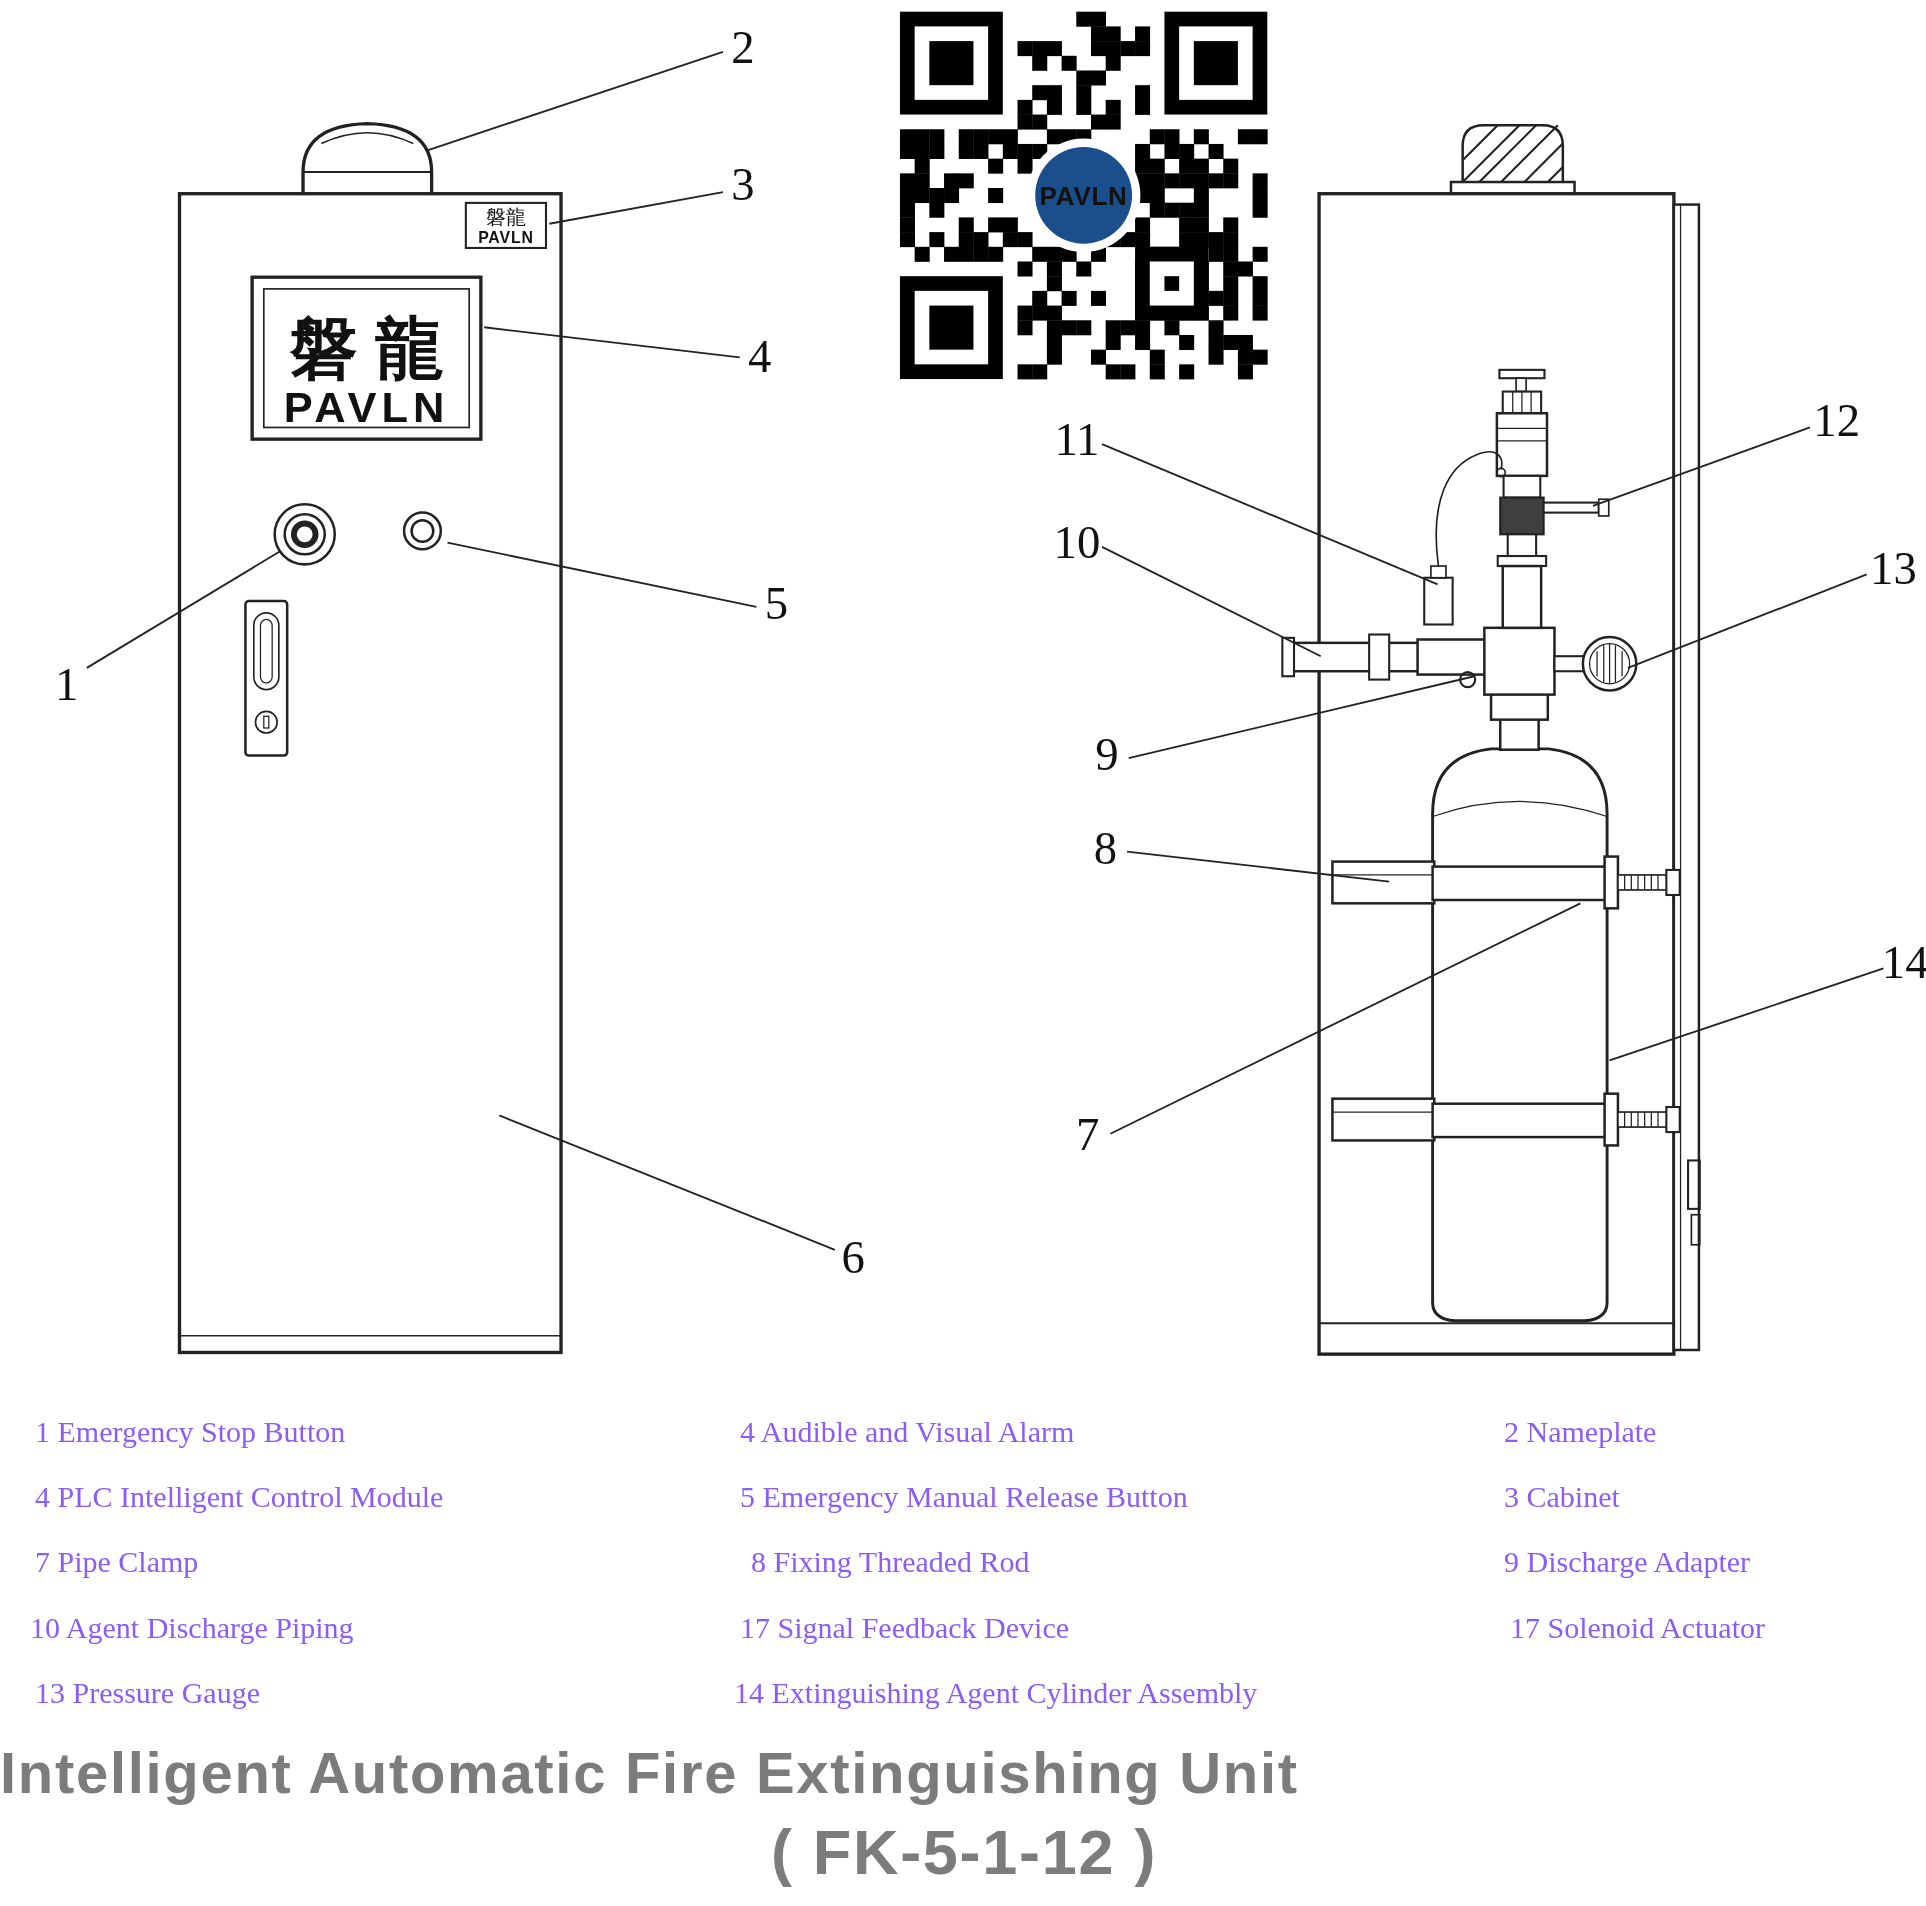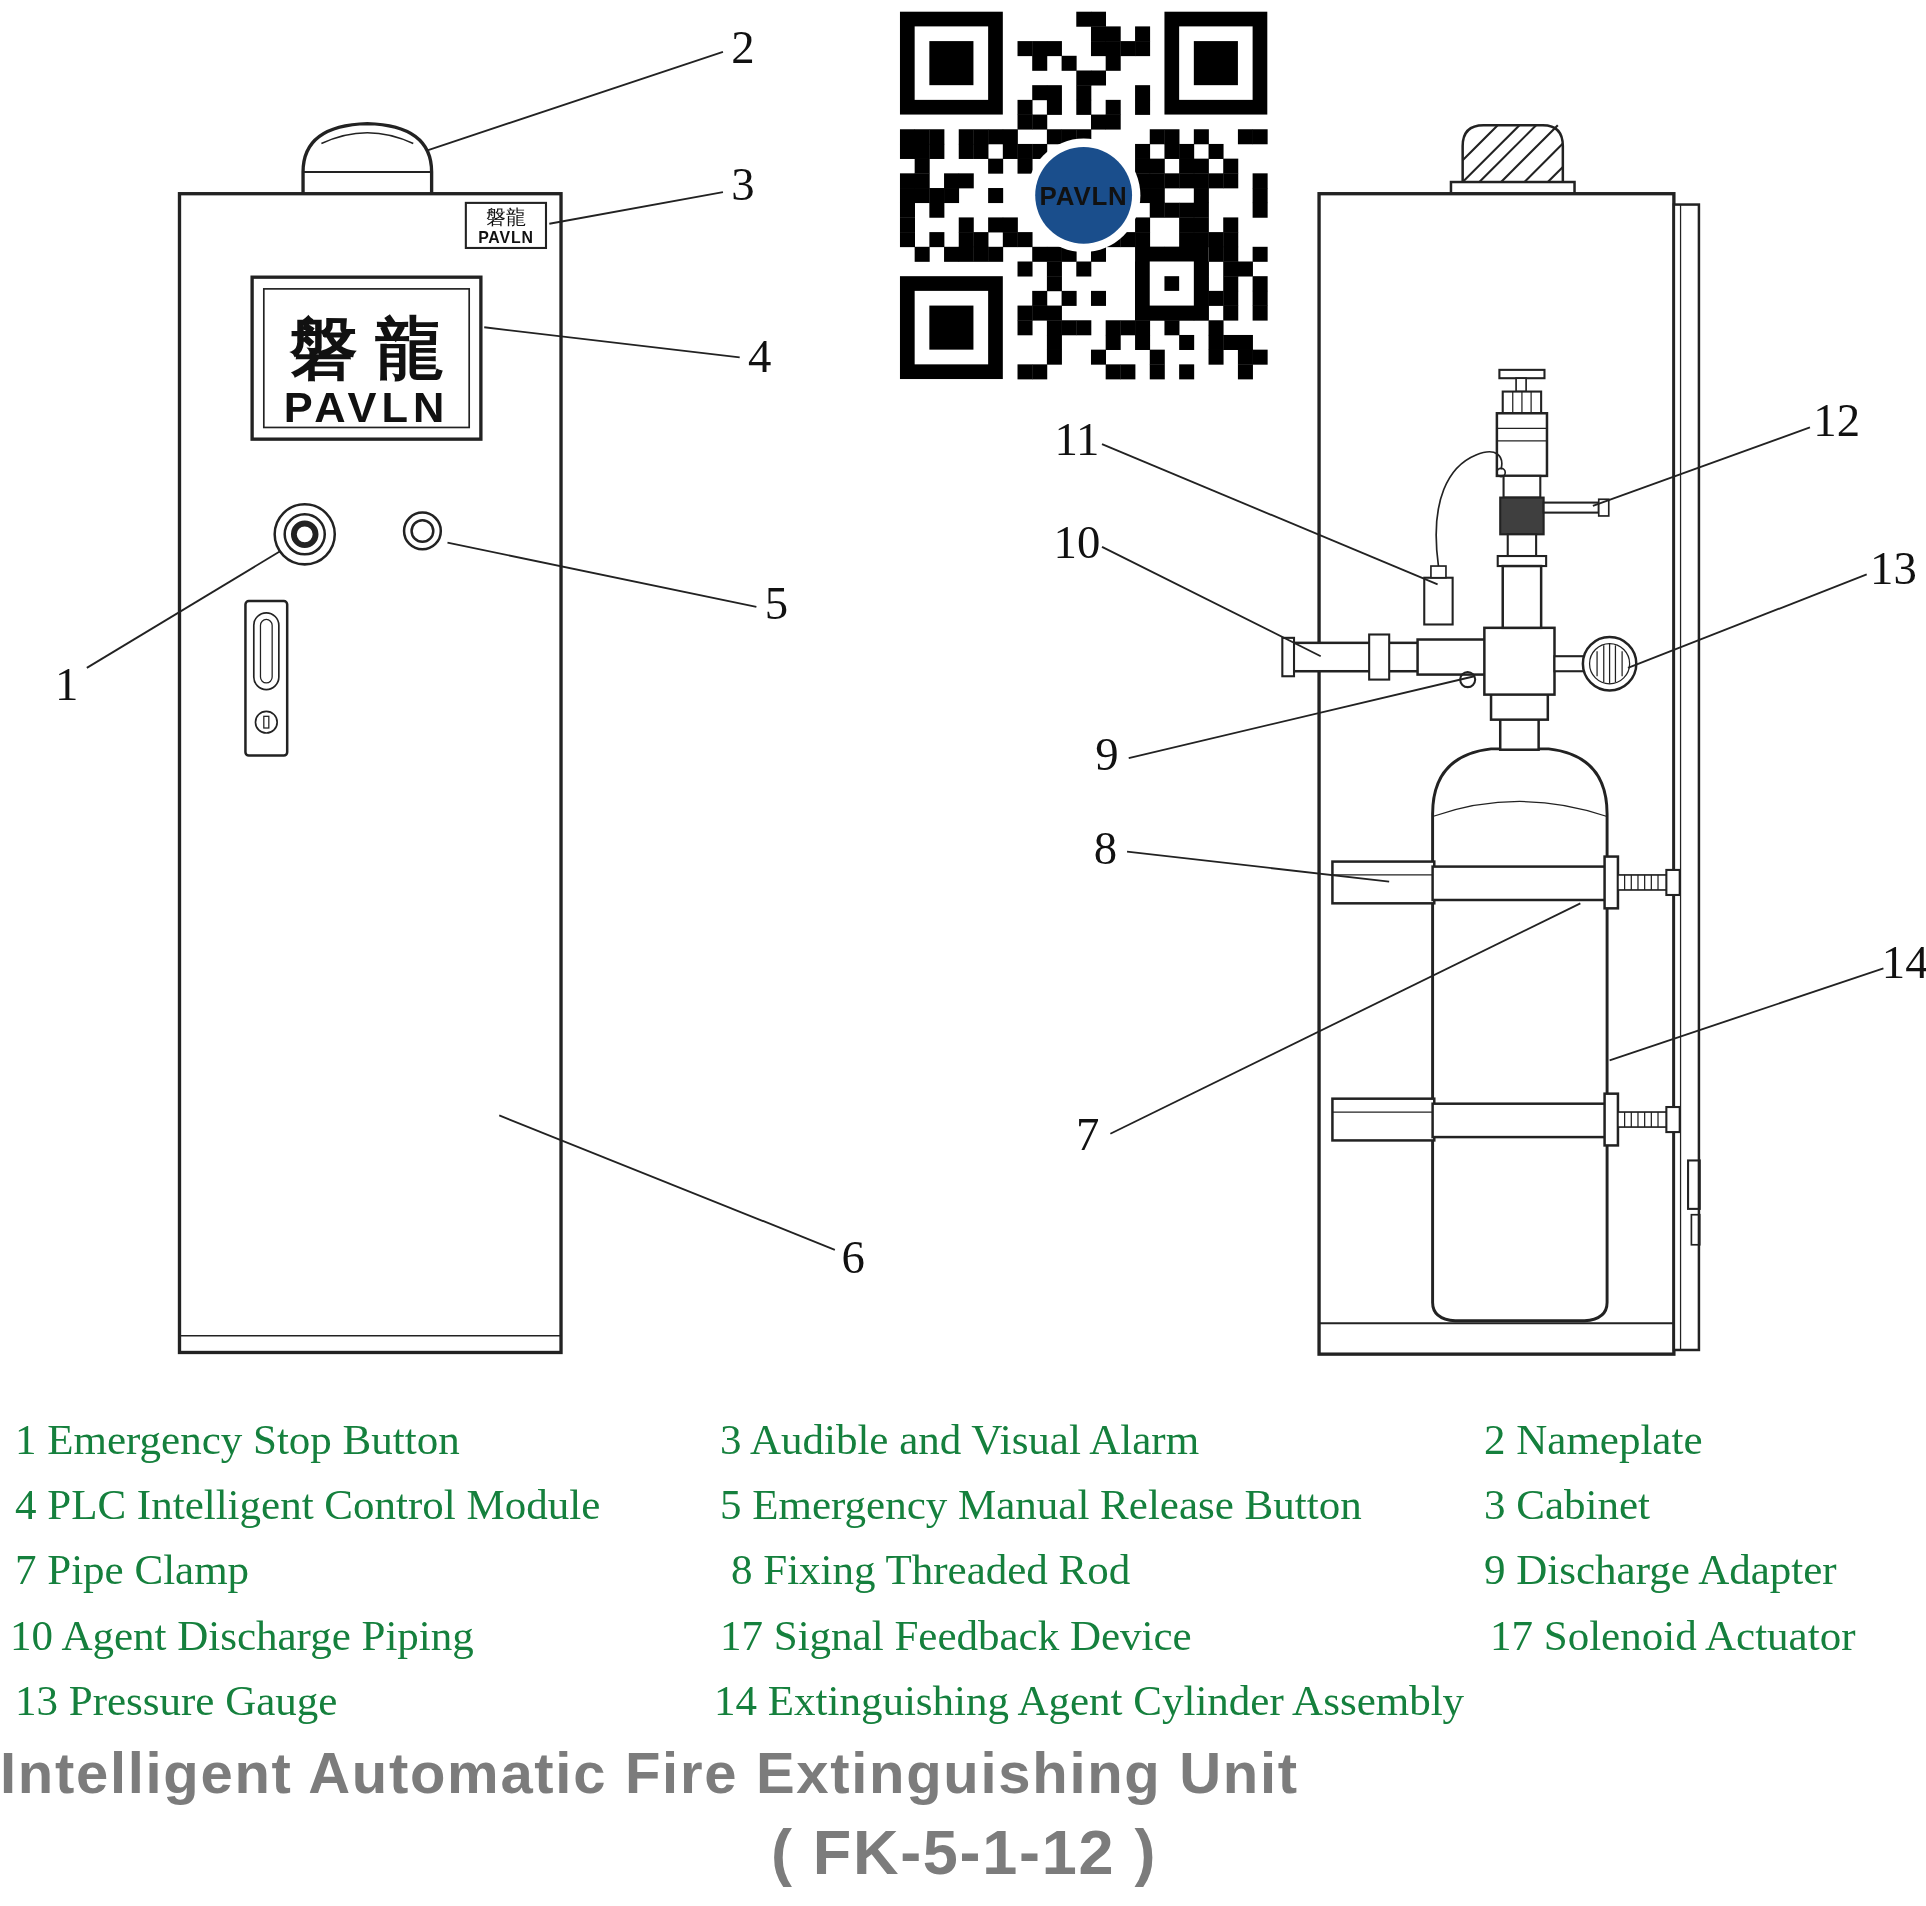--- a/index.html
+++ b/index.html
@@ -1,21 +1,21 @@
 <!DOCTYPE html>
 <html style="font-size:13.4px"><head>
 <meta charset="utf-8">
 <style>
   html,body{margin:0;padding:0;background:#ffffff;}
   .stage{position:relative;width:1926px;height:1906px;background:#fff;overflow:hidden;
          font-family:"Liberation Serif",serif;}
   .stage svg{position:absolute;left:0;top:0;}
   svg text{font-family:"Liberation Serif",serif;fill:#111;}
   .callout{font-size:56px;}
-  .legend-item{position:absolute;font-size:43px;color:#15803d;white-space:nowrap;}
+  .legend-item{position:absolute;font-size:30px;color:#8b5cf6;white-space:nowrap;margin-left:20px;}
   .title1{position:absolute;left:0;top:1739px;width:100%;text-align:left;
           font-family:"Liberation Sans",sans-serif;font-weight:bold;font-size:58px;
           color:#7c7c7c;letter-spacing:1.7px;}
   .title2{position:absolute;left:1px;top:1816px;width:100%;text-align:center;
           font-family:"Liberation Sans",sans-serif;font-weight:bold;font-size:63px;
           color:#7c7c7c;letter-spacing:1.7px;}
 </style>
 </head>
 <body>
 
@@ -448,21 +448,21 @@
     <text class="callout" x="1290" y="668" text-anchor="middle">10</text>
     <text class="callout" x="1290" y="545" text-anchor="middle">11</text>
     <text class="callout" x="2200" y="522" text-anchor="middle">12</text>
     <text class="callout" x="2268" y="700" text-anchor="middle">13</text>
     <text class="callout" x="2282" y="1172" text-anchor="middle">14</text>
   </g>
 </svg>
 
   <div>
     <div class="legend-item" style="left:15px;  top:1415px">1 Emergency Stop Button</div>
-    <div class="legend-item" style="left:720px; top:1415px">3 Audible and Visual Alarm</div>
+    <div class="legend-item" style="left:720px; top:1415px">4 Audible and Visual Alarm</div>
     <div class="legend-item" style="left:1484px;top:1415px">2 Nameplate</div>
     <div class="legend-item" style="left:15px;  top:1480px">4 PLC Intelligent Control Module</div>
     <div class="legend-item" style="left:720px; top:1480px">5 Emergency Manual Release Button</div>
     <div class="legend-item" style="left:1484px;top:1480px">3 Cabinet</div>
     <div class="legend-item" style="left:15px;  top:1545px">7 Pipe Clamp</div>
     <div class="legend-item" style="left:731px; top:1545px">8 Fixing Threaded Rod</div>
     <div class="legend-item" style="left:1484px;top:1545px">9 Discharge Adapter</div>
     <div class="legend-item" style="left:10px;  top:1611px">10 Agent Discharge Piping</div>
     <div class="legend-item" style="left:720px; top:1611px">17 Signal Feedback Device</div>
     <div class="legend-item" style="left:1490px;top:1611px">17 Solenoid Actuator</div>

